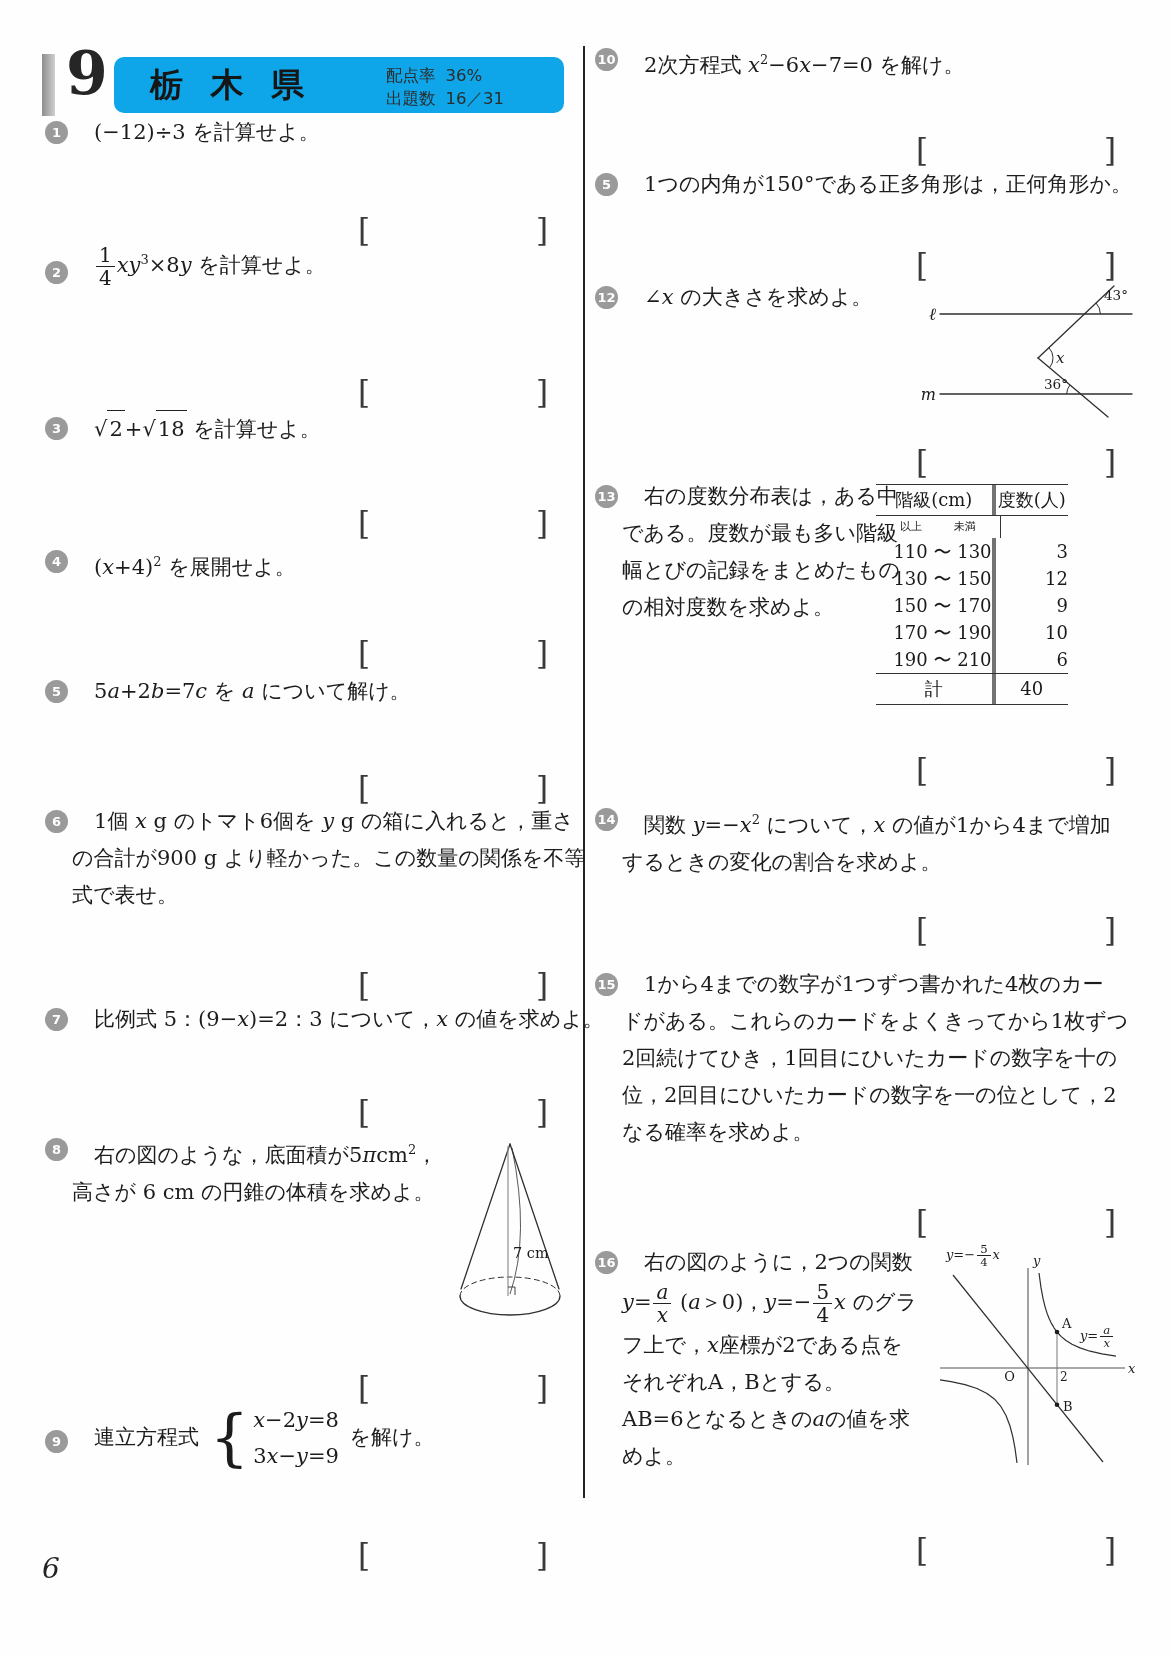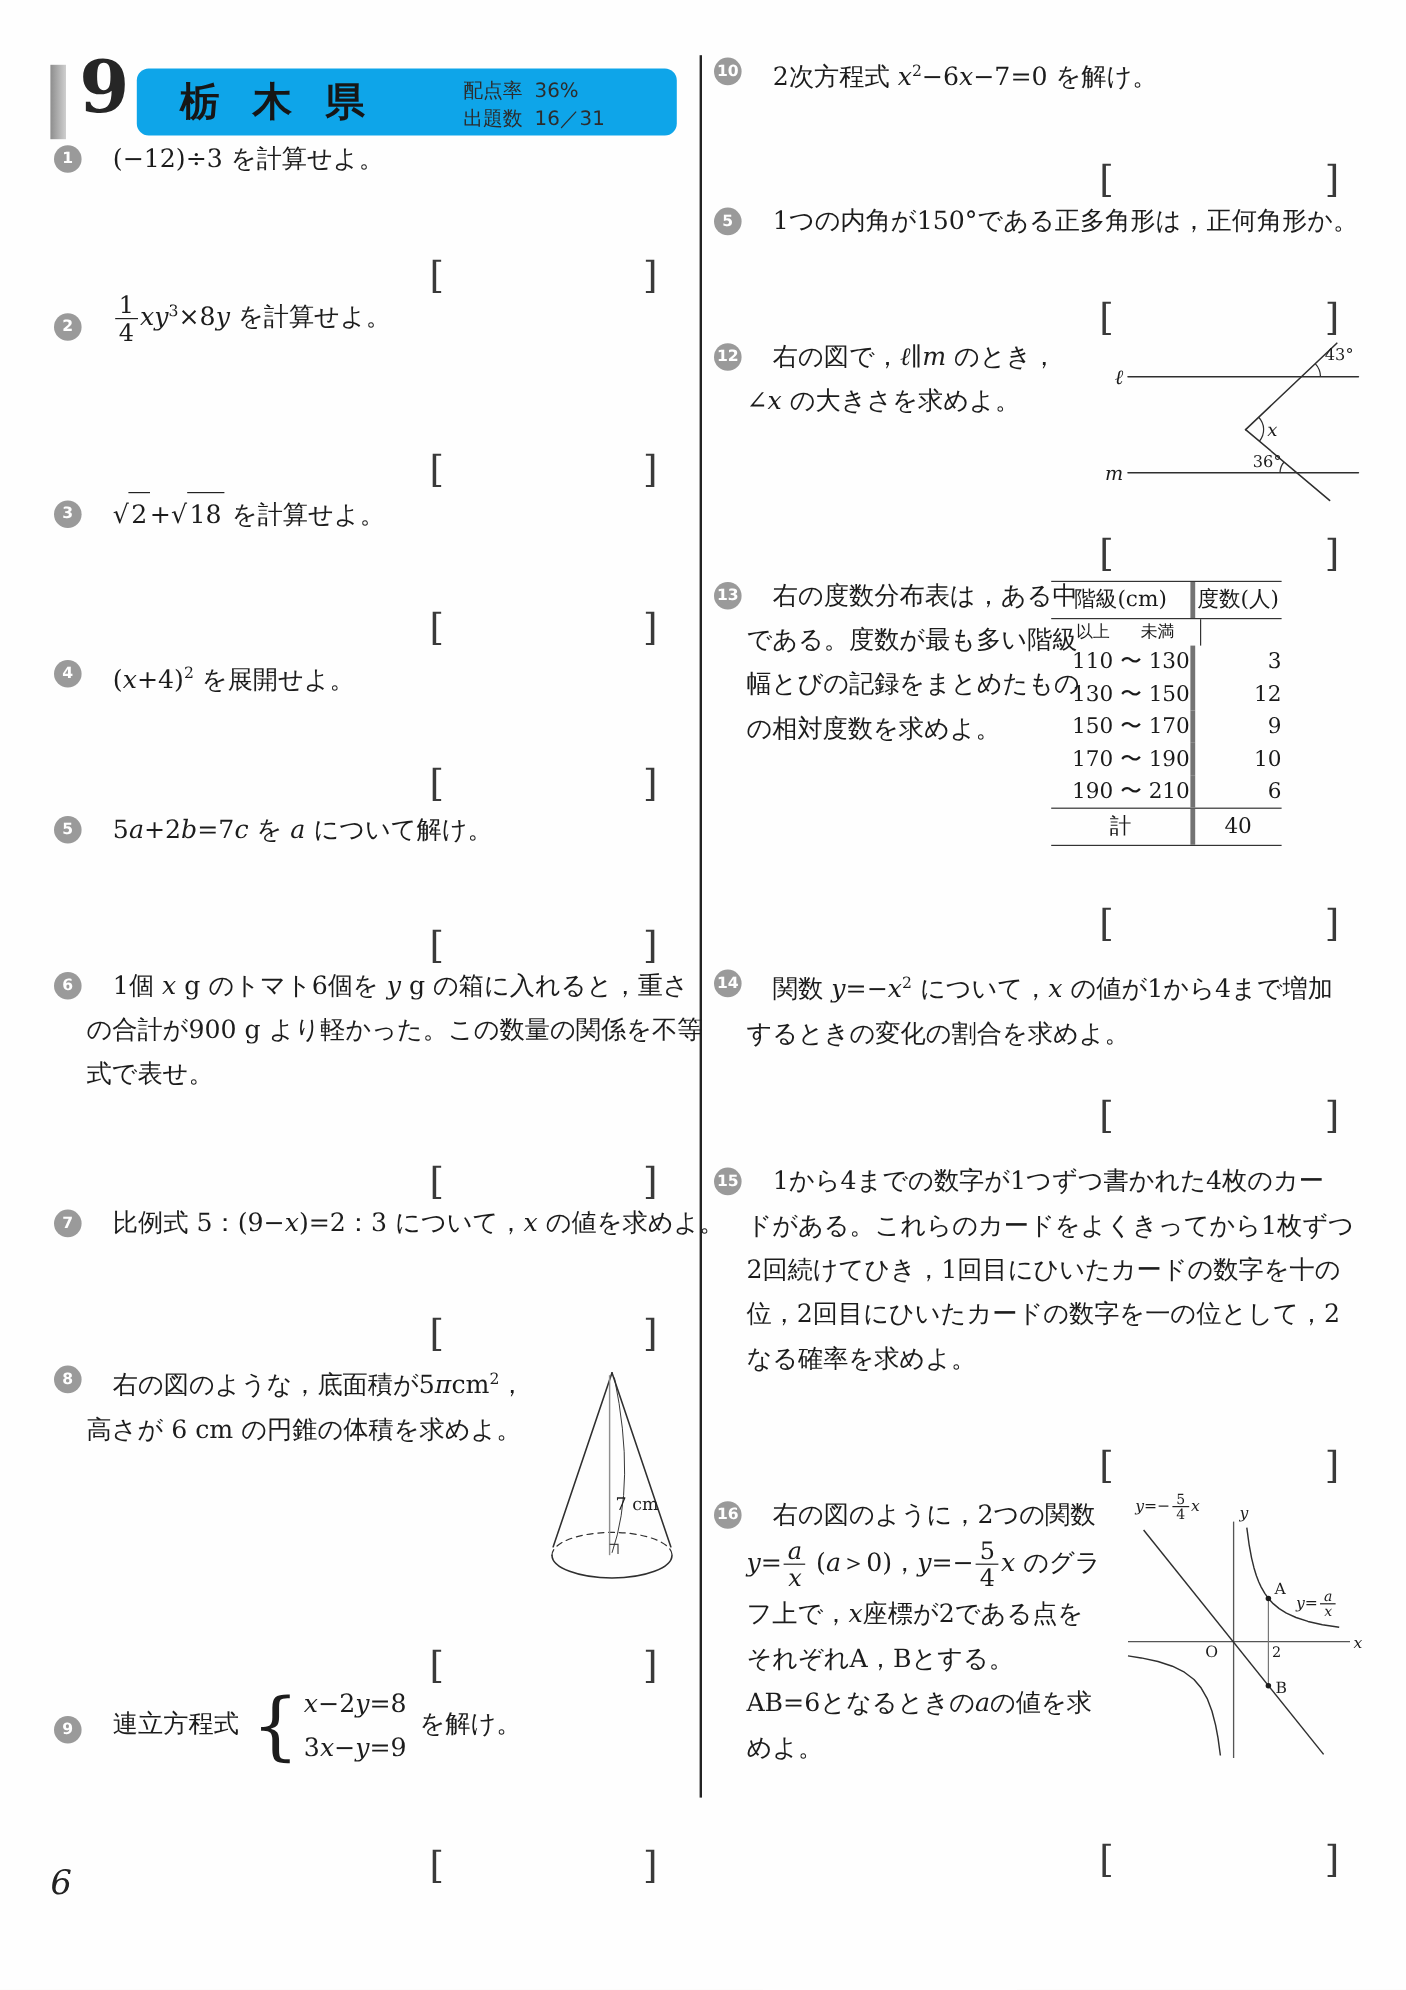--- a/index.html
+++ b/index.html
@@ -48,21 +48,21 @@
   .brk-l{left:358px;width:190px;}
   .brk-r{left:916px;width:200px;}
 
   
   .t13{position:absolute;left:876px;top:484px;width:192px;font-size:18px;color:#1a1a1a;}
   .t13 .trow{display:flex;}
   .t13 .c1{width:118px;text-align:center;border-right:4px solid #737373;}
   .t13 .c2{width:74px;text-align:center;}
   .t13 .thead{border-top:1.5px solid #333;border-bottom:1px solid #333;}
   .t13 .thead .c1,.t13 .thead .c2{line-height:30px;}
-  .t13 .tsub .c1{font-size:14px;line-height:22px;display:flex;justify-content:space-around;padding:0 8px;border-right:1px solid #333;}
+  .t13 .tsub .c1{font-size:11px;line-height:22px;display:flex;justify-content:space-around;padding:0 8px;border-right:1px solid #333;}
   .t13 .tbody .c1,.t13 .tbody .c2{line-height:27px;text-align:right;}
   .t13 .ttotal{border-top:1px solid #333;border-bottom:1.5px solid #333;}
   .t13 .ttotal .c1,.t13 .ttotal .c2{line-height:30px;}
 
   
   svg{position:absolute;overflow:visible;}
   svg text{font-family:"DejaVu Serif",serif;fill:#1c1c1c;}
   .fig-label{position:absolute;font-size:13px;white-space:nowrap;}
   .fig-label .frac{font-size:0.9em;line-height:1.05;}
 
@@ -167,21 +167,20 @@
   </div>
   <div class="prob" style="left:622px;top:166px;width:520px">
     <span class="badge">5</span>
     <div class="ptext">
         <div class="pline"><span>1つの内角が150°である正多角形は，正何角形か。</span></div>
       </div>
   </div>
   <div class="prob" style="left:622px;top:279px;width:330px">
     <span class="badge">12</span>
     <div class="ptext">
-        <div class="pline"><span>右の図で，</span><span class="it">ℓ</span><span>∥</span><span class="it">m</span><span> のとき，</span></div>
         <div class="pline"><span>∠</span><span class="it">x</span><span> の大きさを求めよ。</span></div>
       </div>
   </div>
   <div class="prob" style="left:622px;top:478px;width:300px">
     <span class="badge">13</span>
     <div class="ptext">
         <div class="pline"><span>右の度数分布表は，ある中</span></div>
         <div class="pline"><span>である。度数が最も多い階級</span></div>
         <div class="pline"><span>幅とびの記録をまとめたもの</span></div>
         <div class="pline"><span>の相対度数を求めよ。</span></div>

